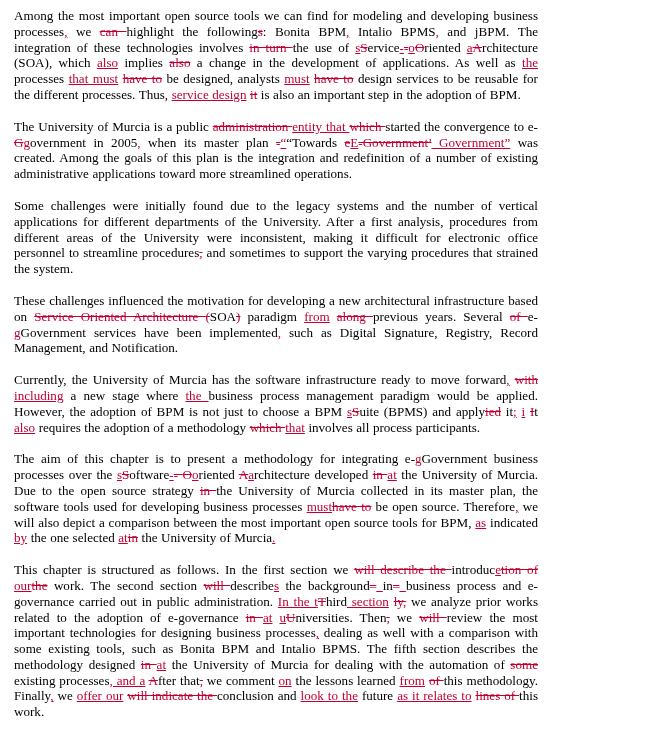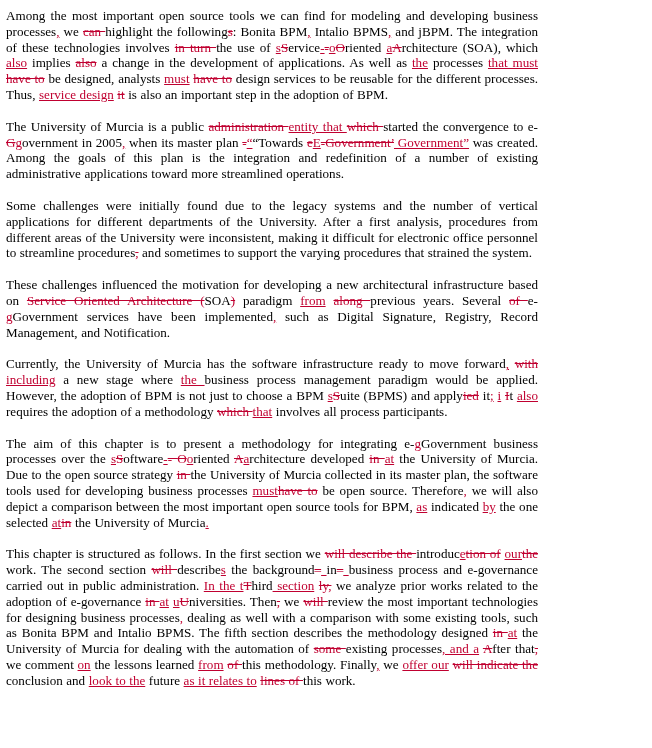--- a/index.html
+++ b/index.html
@@ -11,21 +11,21 @@
   body {
     width: 652px;
     height: 748px;
     font-family: "Liberation Serif", "DejaVu Serif", serif;
     color: #000000;
     overflow: hidden;
   }
   #doc {
     box-sizing: border-box;
     width: 552px;
-    padding: 8px 14px 0 6px;
+    padding: 8px 14px 0 14px;
   }
   p.para {
     margin: 0 0 16px 0;
     font-size: 13.1px;
     line-height: 15.8px;
     text-align: justify;
     text-justify: inter-word;
     word-spacing: 0.02em;
   }
   p.para:last-child { margin-bottom: 16px; }

